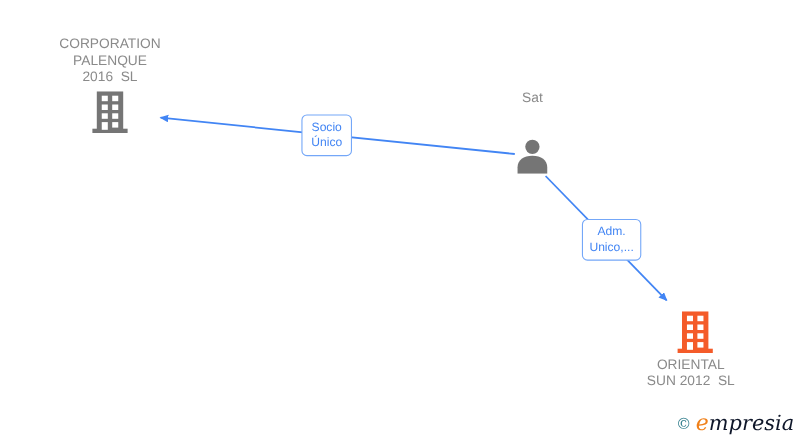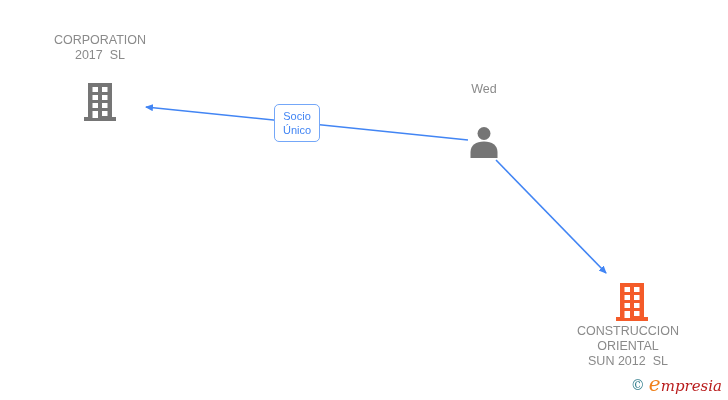--- a/index.html
+++ b/index.html
@@ -66,61 +66,62 @@
     font-style: normal;
     vertical-align: 1px;
   }
   .brand-initial {
     color: #f08019;
     font-size: 20px;
     font-style: italic;
     margin-left: 4px;
   }
   .brand-rest {
-    color: #b91c1c;
-    font-size: 15px;
+    color: #0f172a;
+    font-size: 19px;
     font-style: italic;
   }
 </style>
 </head>
 <body>
 
 <div class="canvas">
 
   <svg class="edges-layer" width="728" height="400" viewBox="0 0 728 400">
     <defs>
       <marker id="arrowhead" markerWidth="9" markerHeight="8" refX="7" refY="3.5" orient="auto" markerUnits="userSpaceOnUse">
         <path d="M0,0 L8,3.5 L0,7 Z" fill="#4285f4"></path>
       </marker>
     </defs>
     <line x1="468" y1="140" x2="146" y2="107" stroke="#4285f4" stroke-width="1.6" marker-end="url(#arrowhead)"></line>
     <line x1="496" y1="160" x2="606" y2="273" stroke="#4285f4" stroke-width="1.6" marker-end="url(#arrowhead)"></line>
   </svg>
 
   <div class="node-label" style="left:20px; top:33px; width:160px;">
     <span class="lbl-line">CORPORATION</span>
-    <span class="lbl-line">2017  SL</span>
+    <span class="lbl-line">PALENQUE</span>
+    <span class="lbl-line">2016  SL</span>
   </div>
   <div class="node-icon" style="left:83px; top:83px;">
     <svg width="34" height="38" viewBox="0 0 34 38">
       <rect x="1" y="34" width="32" height="4" fill="#757575"></rect>
       <rect x="5" y="0" width="24" height="35" fill="#757575"></rect>
       <rect x="9.5" y="4" width="5.5" height="5" fill="#ffffff"></rect>
       <rect x="19" y="4" width="5.5" height="5" fill="#ffffff"></rect>
       <rect x="9.5" y="12" width="5.5" height="5" fill="#ffffff"></rect>
       <rect x="19" y="12" width="5.5" height="5" fill="#ffffff"></rect>
       <rect x="9.5" y="20" width="5.5" height="5" fill="#ffffff"></rect>
       <rect x="19" y="20" width="5.5" height="5" fill="#ffffff"></rect>
       <rect x="9.5" y="28" width="5.5" height="7" fill="#ffffff"></rect>
       <rect x="19" y="28" width="5.5" height="5" fill="#ffffff"></rect>
     </svg>
   </div>
 
   <div class="node-label" style="left:404px; top:82px; width:160px;">
-    <span class="lbl-line">Wed</span>
+    <span class="lbl-line">Sat</span>
   </div>
   <div class="node-icon" style="left:468px; top:126px;">
     <svg width="32" height="32" viewBox="0 0 32 32">
       <circle cx="16" cy="7.5" r="6.5" fill="#757575"></circle>
       <path d="M2.5,32 L2.5,26 C2.5,19.5 8,15.5 16,15.5 C24,15.5 29.5,19.5 29.5,26 L29.5,32 Z" fill="#757575"></path>
     </svg>
   </div>
 
   <div class="node-icon" style="left:615px; top:283px;">
     <svg width="34" height="38" viewBox="0 0 34 38">
@@ -130,28 +131,31 @@
       <rect x="19" y="4" width="5.5" height="5" fill="#ffffff"></rect>
       <rect x="9.5" y="12" width="5.5" height="5" fill="#ffffff"></rect>
       <rect x="19" y="12" width="5.5" height="5" fill="#ffffff"></rect>
       <rect x="9.5" y="20" width="5.5" height="5" fill="#ffffff"></rect>
       <rect x="19" y="20" width="5.5" height="5" fill="#ffffff"></rect>
       <rect x="9.5" y="28" width="5.5" height="7" fill="#ffffff"></rect>
       <rect x="19" y="28" width="5.5" height="5" fill="#ffffff"></rect>
     </svg>
   </div>
   <div class="node-label" style="left:548px; top:324px; width:160px;">
-    <span class="lbl-line">CONSTRUCCION</span>
     <span class="lbl-line">ORIENTAL</span>
     <span class="lbl-line">SUN 2012  SL</span>
   </div>
 
   <div class="edge-label" style="left:274px; top:104px; min-width:46px;">
     <span class="lbl-line">Socio</span>
     <span class="lbl-line">Único</span>
   </div>
 
+  <div class="edge-label" style="left:529px; top:199px; min-width:54px;">
+    <span class="lbl-line">Adm.</span>
+    <span class="lbl-line">Unico,...</span>
+  </div>
 
   <div class="brand-logo">
     <span class="brand-copy">©</span><span class="brand-initial">e</span><span class="brand-rest">mpresia</span>
   </div>
 
 </div>
 
 </body></html>

